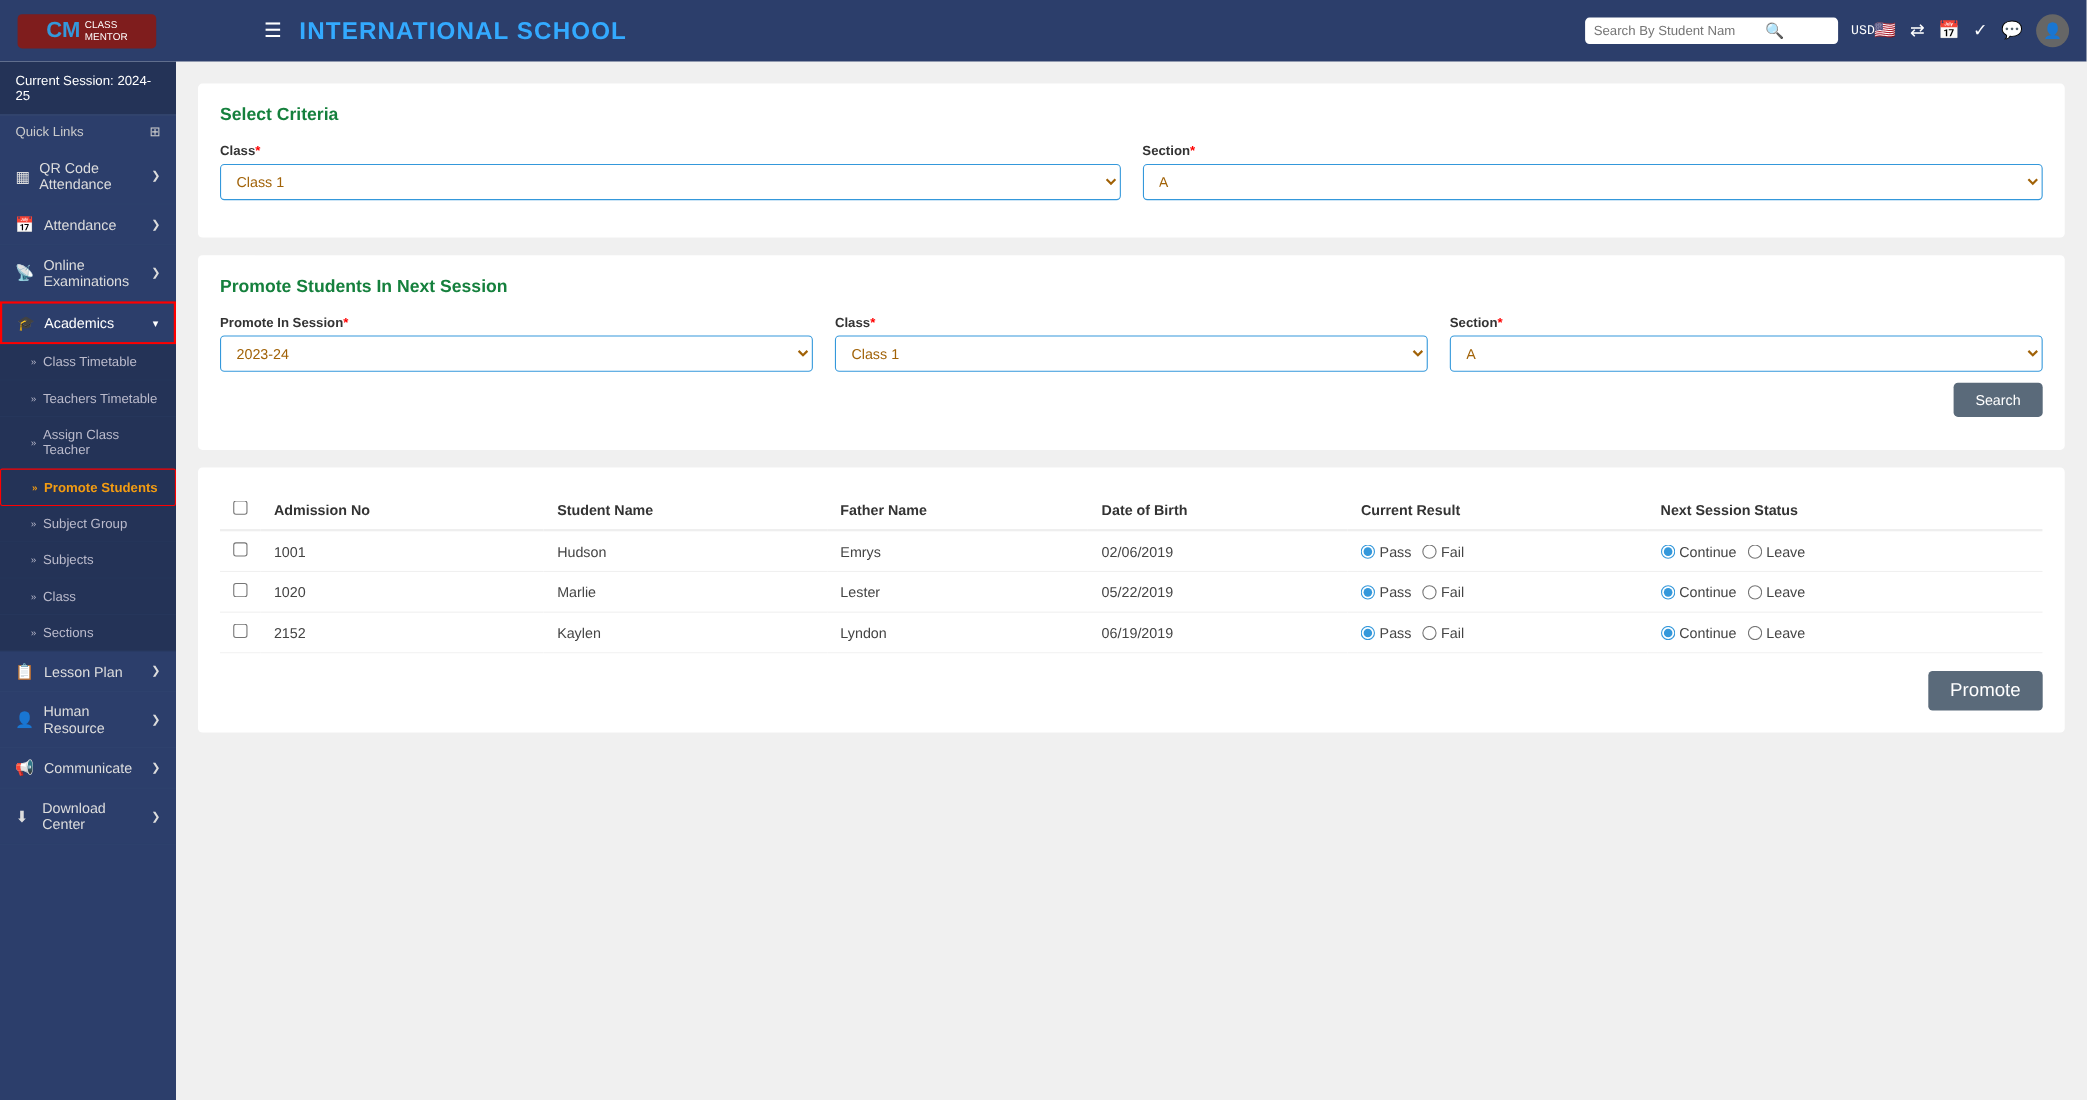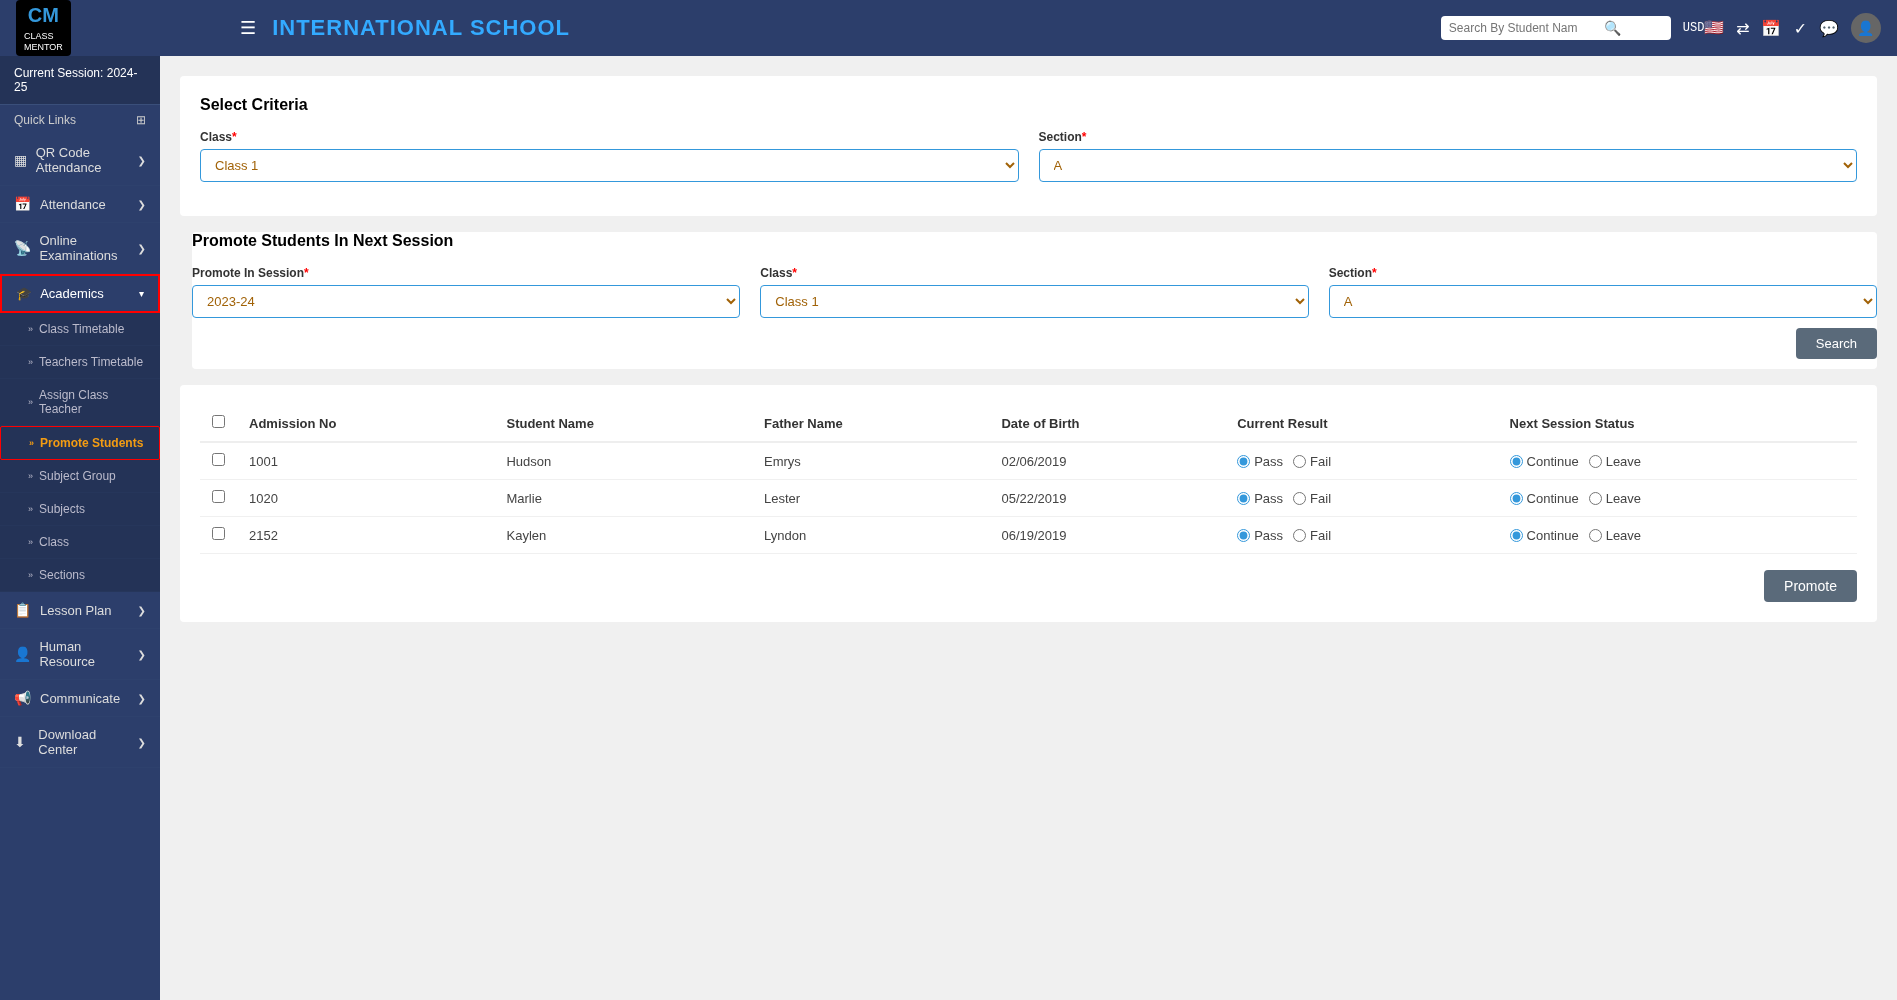--- a/index.html
+++ b/index.html
@@ -15,27 +15,26 @@
       gap: 16px;
       flex-shrink: 0;
     }
     .logo-area {
       display: flex;
       align-items: center;
       gap: 6px;
       width: 200px;
     }
     .logo-box {
-      background: #000000;
-      border-radius: 4px;
-      padding: 4px 8px;
+      background: #7f1d1d;
+      border-radius: 4px;
+      padding: 4px 26px;
       display: flex;
       align-items: center;
       gap: 4px;
-      flex-direction: column;
     }
     .logo-cm {
       color: #3498db;
       font-size: 20px;
       font-weight: bold;
     }
     .logo-text {
       color: white;
       font-size: 9px;
       line-height: 1.2;
@@ -185,21 +184,21 @@
     .page-section {
       background: white;
       border-radius: 4px;
       padding: 20px;
       margin-bottom: 16px;
     }
 
     .section-title {
       font-size: 16px;
       font-weight: bold;
-      color: #000000;
+      color: #15803d;
       margin-bottom: 16px;
     }
 
     .form-row {
       display: flex;
       gap: 20px;
       margin-bottom: 14px;
       align-items: flex-end;
     }
 
@@ -225,22 +224,22 @@
       color: #a16207;
       background: white;
       outline: none;
       cursor: pointer;
     }
 
     
     .promote-section {
       background: white;
       border-radius: 4px;
+      padding: 20px;
       margin-bottom: 16px;
-      margin-left: 12px;
     }
 
     .promote-form-row {
       display: flex;
       gap: 20px;
       align-items: flex-end;
     }
 
     .btn-search {
       background: #5a6a7a;
@@ -253,21 +252,21 @@
       float: right;
     }
 
     .btn-promote {
       background: #5a6a7a;
       color: white;
       border: none;
       padding: 8px 20px;
       border-radius: 4px;
       cursor: pointer;
-      font-size: 14px;
+      font-size: 17px;
       float: right;
     }
 
     .btn-row {
       display: flex;
       justify-content: flex-end;
       padding: 10px 0;
     }
 
     

